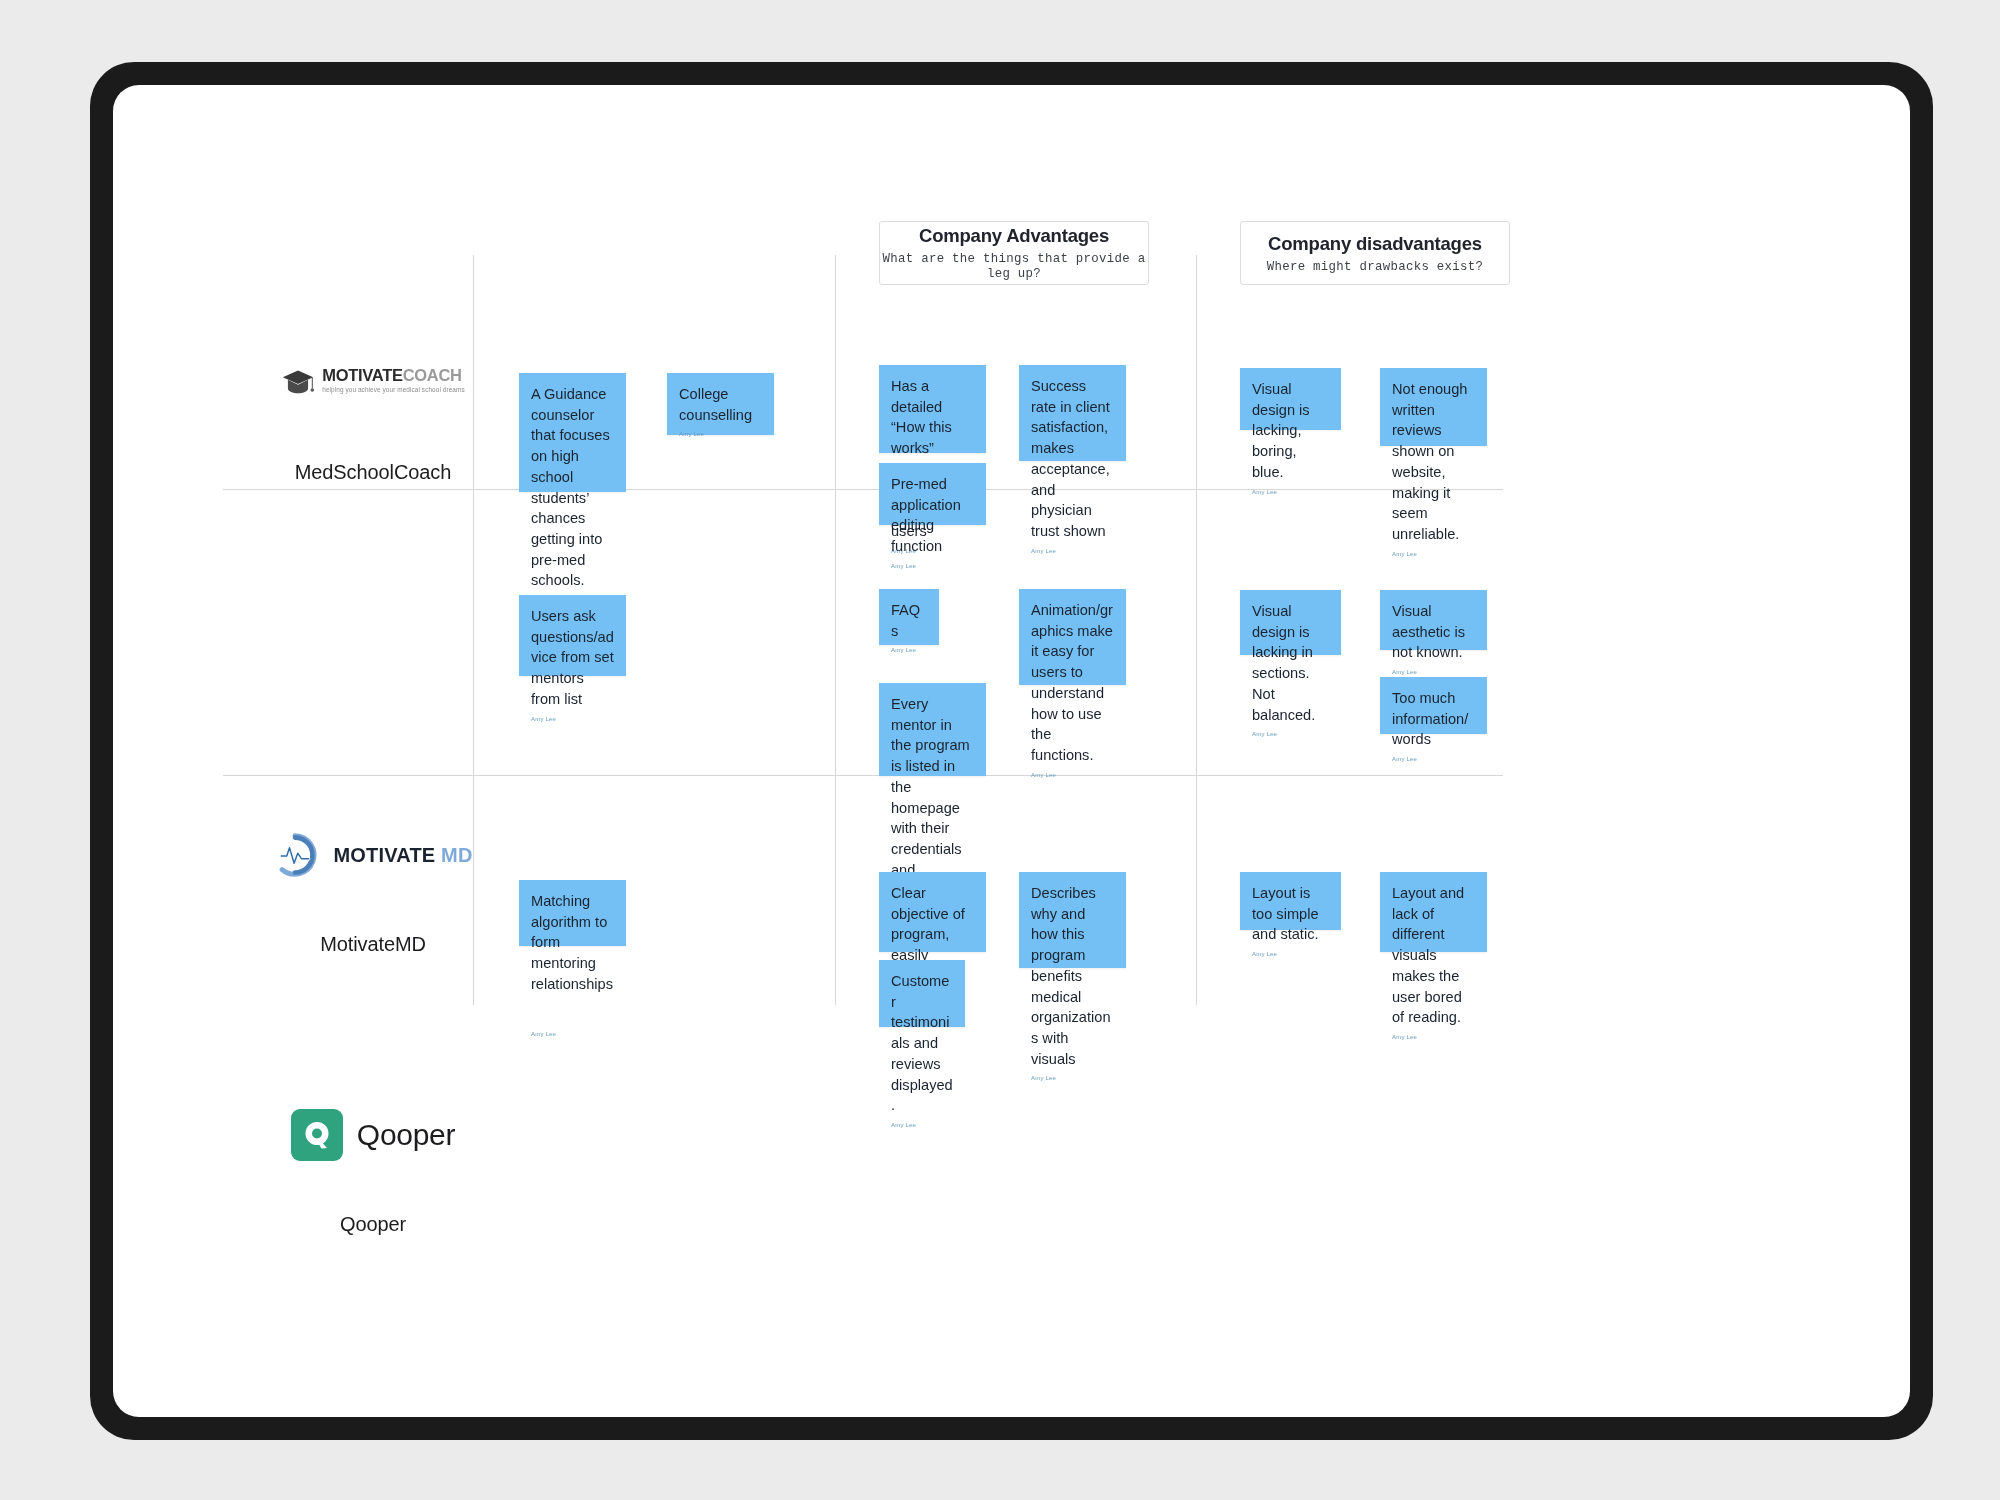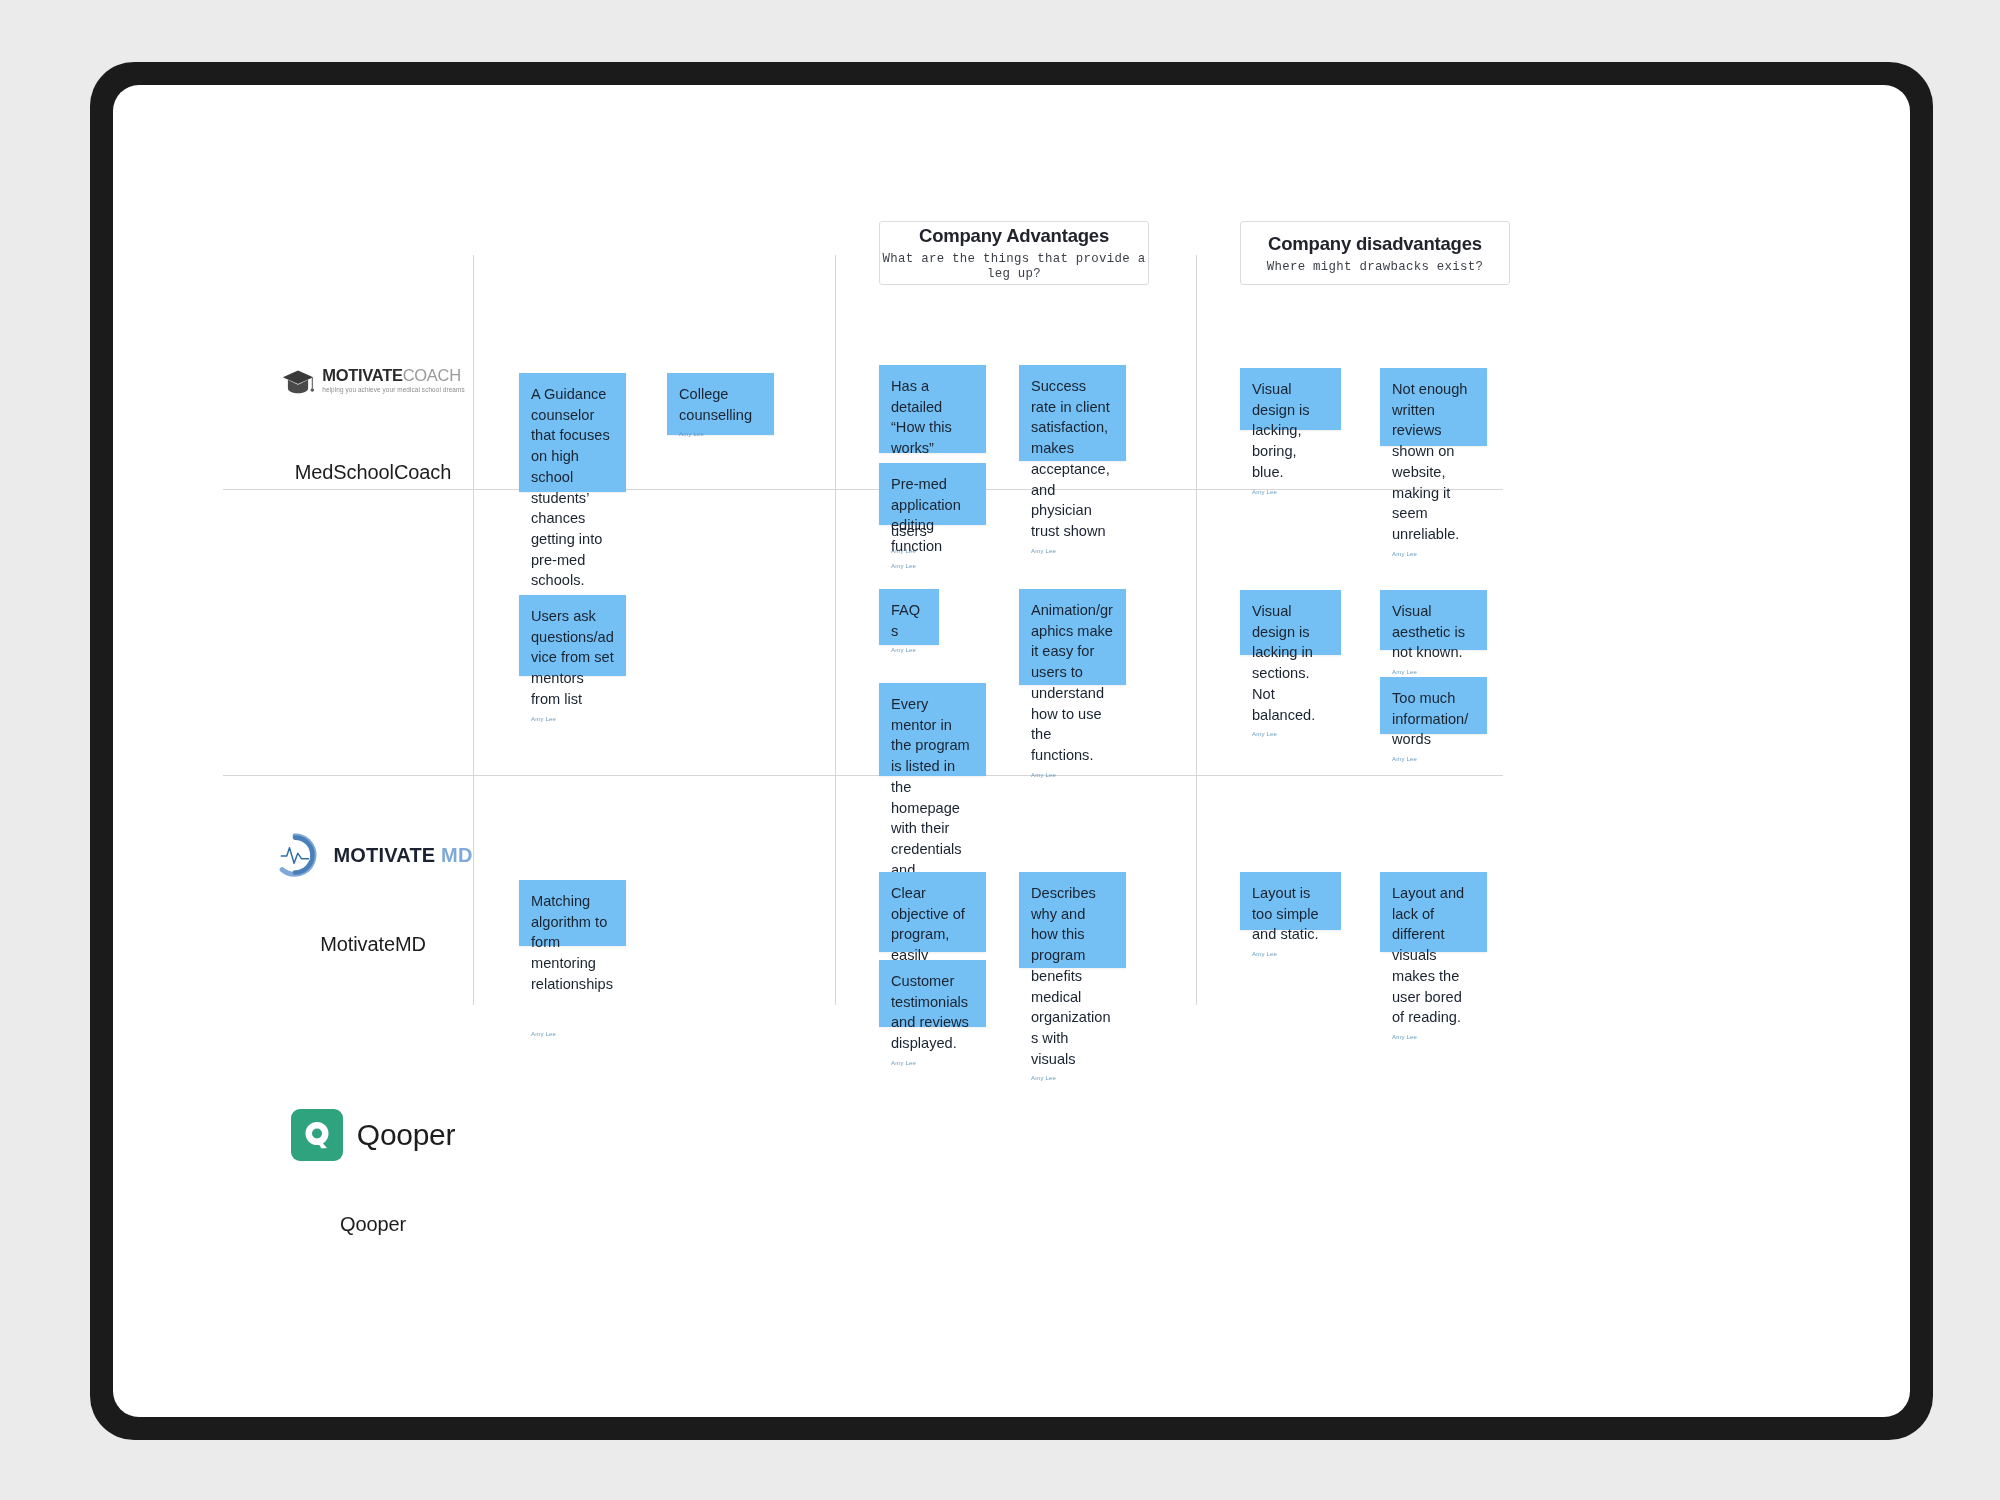--- a/index.html
+++ b/index.html
@@ -96,21 +96,21 @@
     letter-spacing: -0.1px;
     white-space: nowrap;
   }
 
   
   .msc-logo { display: flex; align-items: flex-start; gap: 7px; }
   .msc-cap { width: 34px; height: 32px; flex: 0 0 auto; margin-top: 1px; }
   .msc-text { display: flex; flex-direction: column; }
   .msc-word { font-size: 16.5px; font-weight: 800; letter-spacing: -0.3px; line-height: 1; }
   .msc-word .dark { color: #2b2b2b; }
-  .msc-word .grey { color: #9a9a9a; font-weight: 400; }
+  .msc-word .grey { color: #9a9a9a; font-weight: 700; }
   .msc-tag {
     margin-top: 3px;
     font-size: 6.4px;
     color: #8c8c8c;
     letter-spacing: 0.1px;
     white-space: nowrap;
   }
 
   
   .mmd-logo { display: flex; align-items: center; gap: 16px; }
@@ -294,21 +294,21 @@
       </div>
 
       <div class="sticky" style="left:766px; top:787px; width:107px; height:80px;">
         <div class="note-text">Clear objective of program, easily described with visuals</div>
         <div class="note-author">Amy Lee</div>
       </div>
       <div class="sticky" style="left:906px; top:787px; width:107px; height:96px;">
         <div class="note-text">Describes why and how this program benefits medical organizations with visuals</div>
         <div class="note-author">Amy Lee</div>
       </div>
-      <div class="sticky" style="left:766px; top:875px; width:107px; height:67px;">
+      <div class="sticky" style="left:766px; top:875px; width:86px; height:67px;">
         <div class="note-text">Customer testimonials and reviews displayed.</div>
         <div class="note-author">Amy Lee</div>
       </div>
 
       <div class="sticky" style="left:1127px; top:787px; width:101px; height:58px;">
         <div class="note-text">Layout is too simple and static.</div>
         <div class="note-author">Amy Lee</div>
       </div>
       <div class="sticky" style="left:1267px; top:787px; width:107px; height:80px;">
         <div class="note-text">Layout and lack of different visuals makes the user bored of reading.</div>

